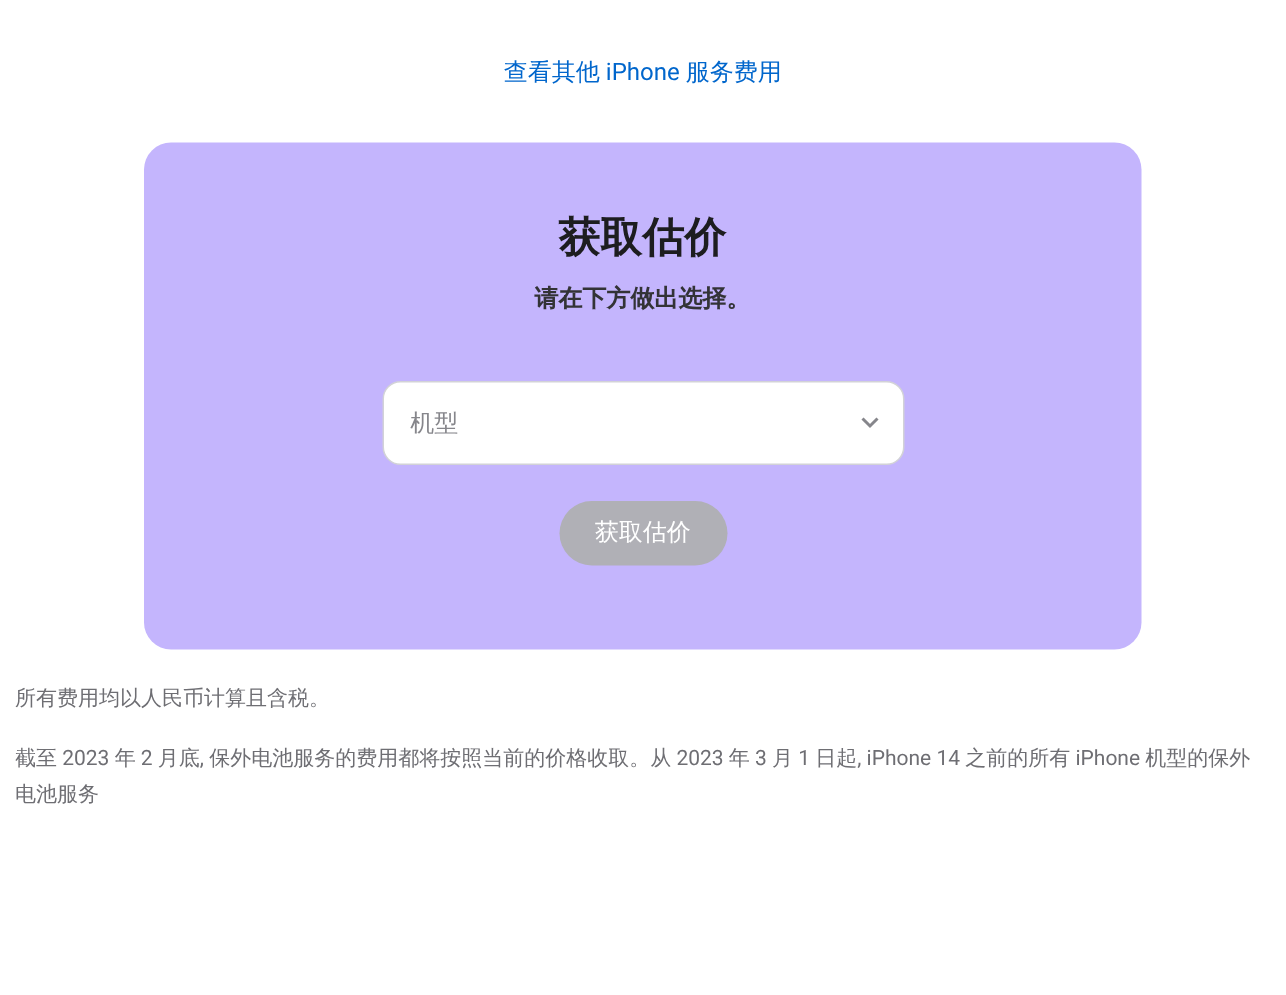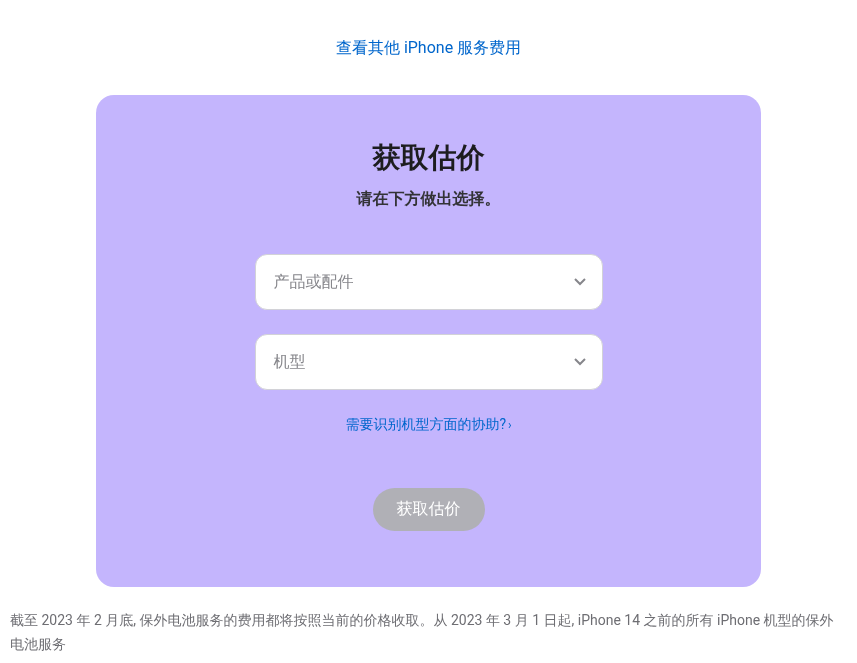--- a/index.html
+++ b/index.html
@@ -121,48 +121,34 @@
 <body>
 
 <div class="top-link">
   <a>查看其他 iPhone 服务费用</a>
 </div>
 
 <div class="card">
   <h2 class="card-title">获取估价</h2>
   <p class="card-subtitle">请在下方做出选择。</p>
 
-  <div class="select-wrap">
-    <div class="select-box">
-      <span>产品或配件</span>
-    </div>
-    <span class="chevron">
-      <svg viewBox="0 0 12 8">
-          <polyline points="1,1 6,6 11,1"></polyline>
-        </svg>
-    </span>
-  </div>
 
   <div class="select-wrap">
     <div class="select-box">
       <span>机型</span>
     </div>
     <span class="chevron">
       <svg viewBox="0 0 12 8">
           <polyline points="1,1 6,6 11,1"></polyline>
         </svg>
     </span>
   </div>
 
-  <div class="help-link">
-    <a>
-      <span>需要识别机型方面的协助?</span><span class="arrow">›</span>
-    </a>
-  </div>
 
   <button class="submit-btn">获取估价</button>
 </div>
 
 <div class="footer-text">
+  <p>所有费用均以人民币计算且含税。</p>
   <p>
     <span>截至 2023 年 2 月底, 保外电池服务的费用都将按照当前的价格收取。从 2023 年 3 月 1 日起, iPhone 14 之前的所有 iPhone 机型的保外电池服务</span>
   </p>
 </div>
 
 </body></html>

